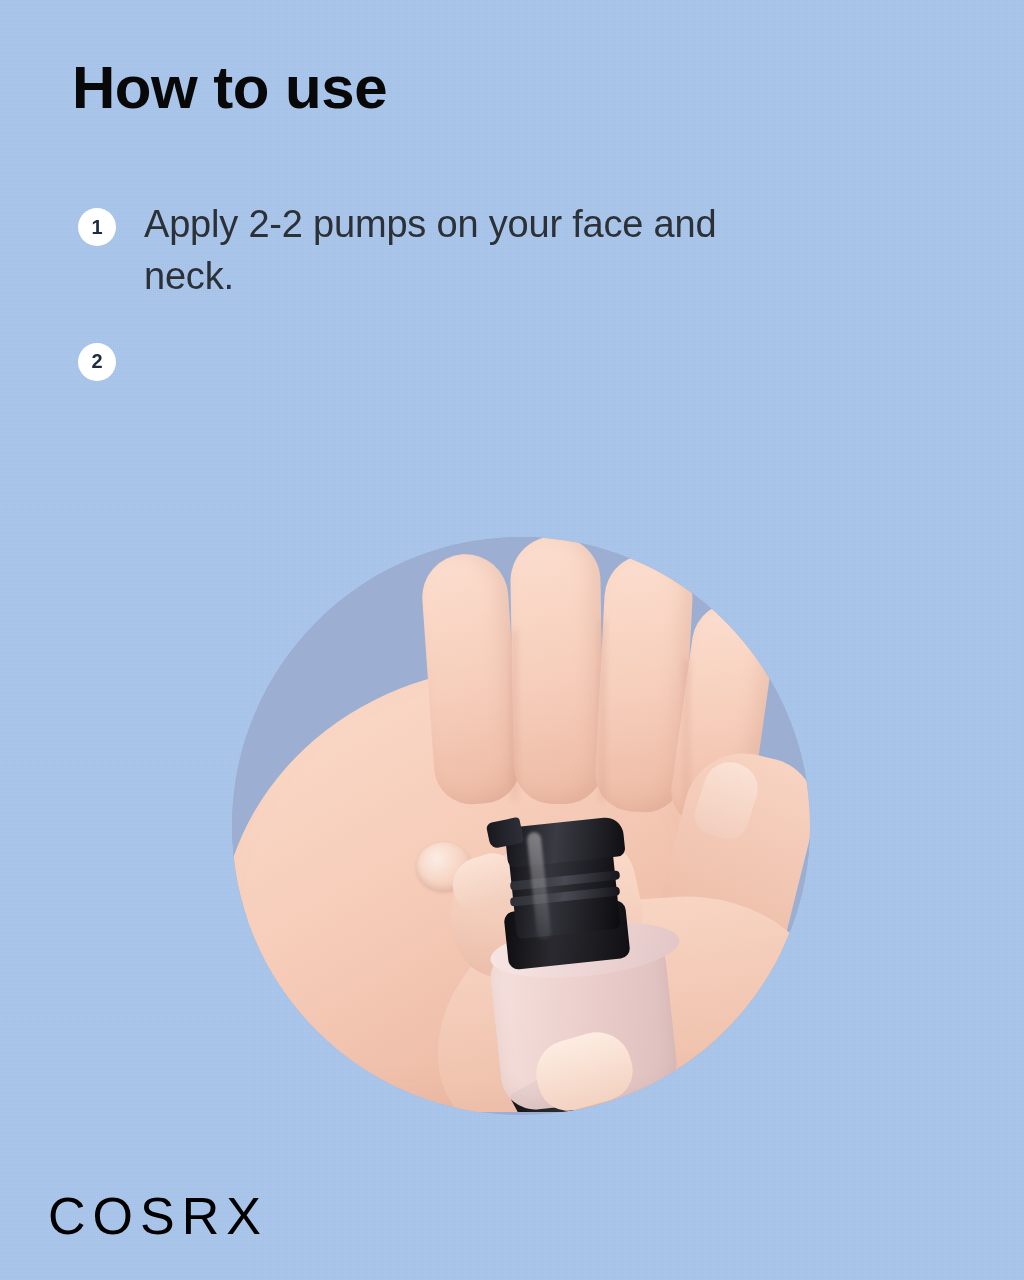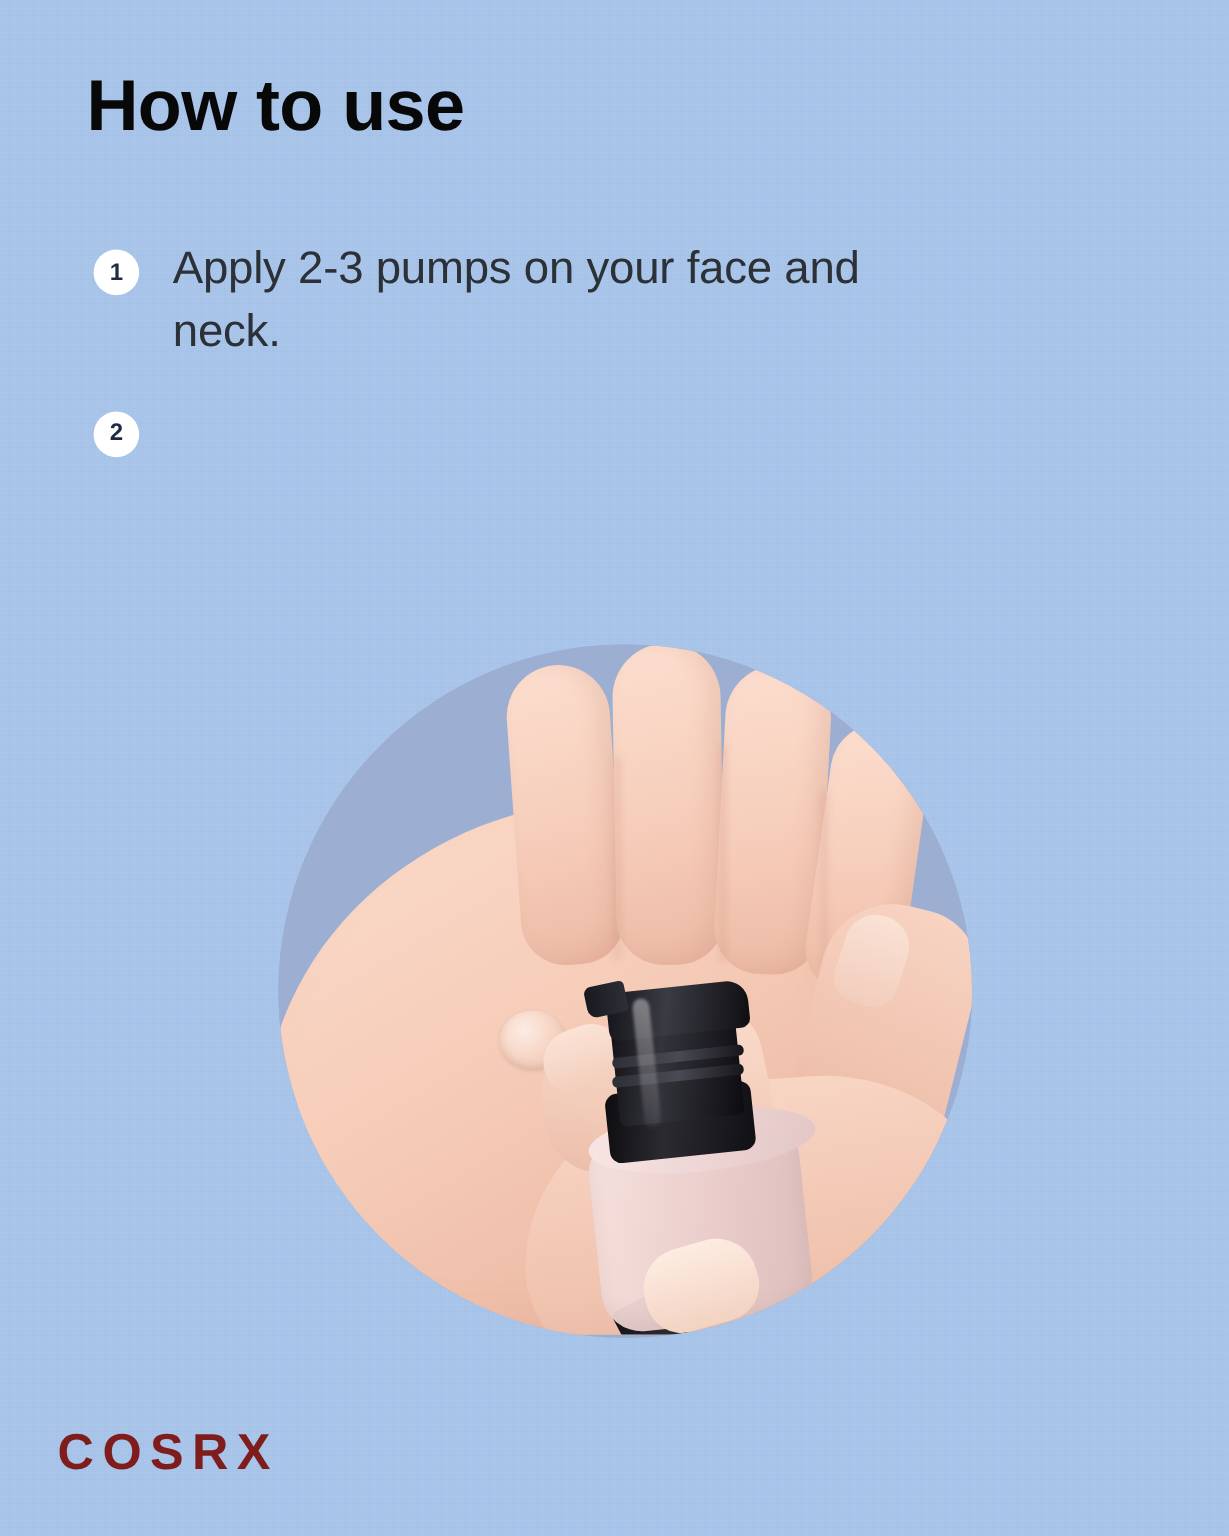--- a/index.html
+++ b/index.html
@@ -323,40 +323,40 @@
     background: linear-gradient(100deg, #15151a, #35353e);
     transform: rotate(-28deg);
     border-radius: 5px;
   }
 
   
   .logo {
     position: absolute;
     left: 48px;
     top: 1186px;
-    font-size: 42px;
-    font-weight: 700;
+    font-size: 52px;
+    font-weight: 400;
     letter-spacing: 7px;
-    color: #7f1d1d;
+    color: #000000;
   }
 </style>
 </head>
 <body>
 
 <div class="bg-texture"></div>
 
 <div class="page">
 
   <h1 class="title">How to use</h1>
 
   <div class="steps">
 
     <div class="step">
       <div class="step-badge">1</div>
-      <div class="step-text">Apply 2-3 pumps on your face and neck.</div>
+      <div class="step-text">Apply 2-2 pumps on your face and neck.</div>
     </div>
 
     <div class="step">
       <div class="step-badge">2</div>
     </div>
 
   </div>
 
   <div class="photo-wrap">
 

